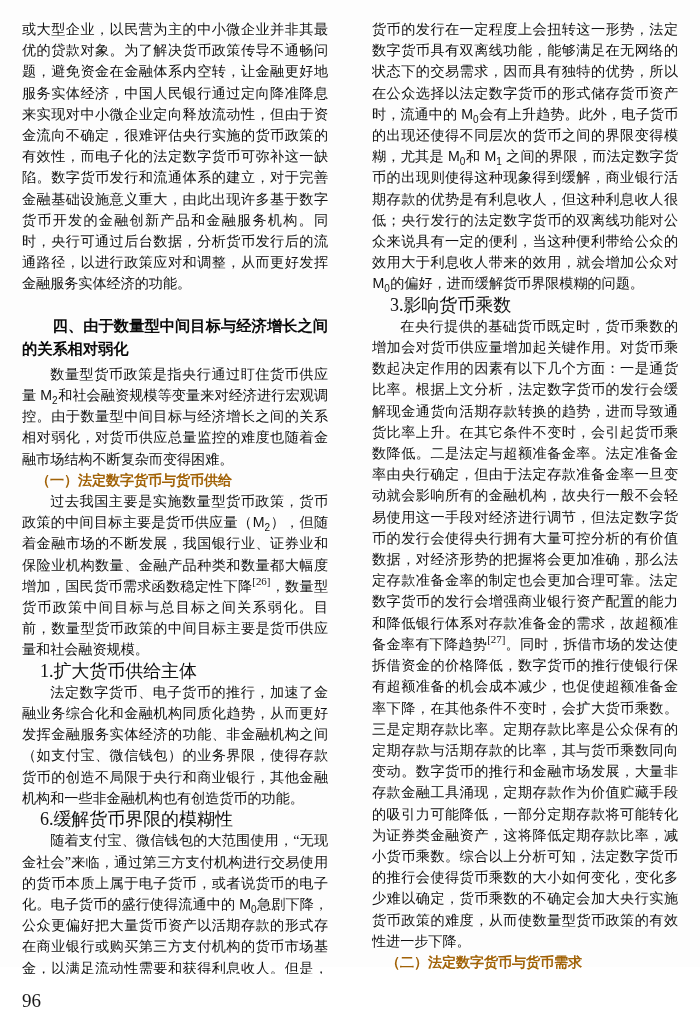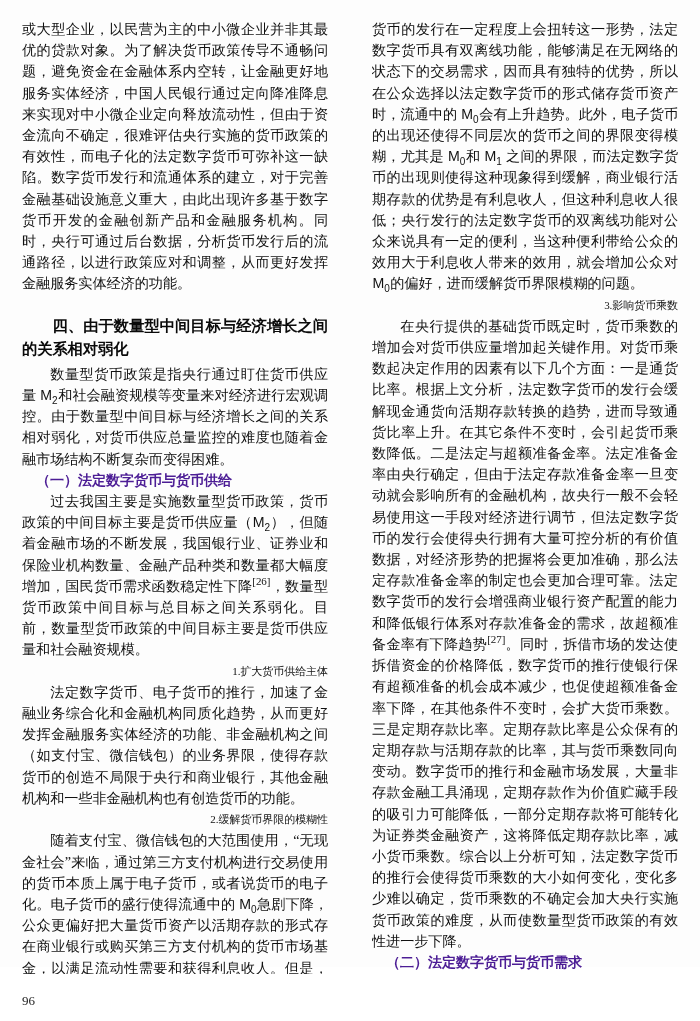--- a/index.html
+++ b/index.html
@@ -70,32 +70,31 @@
     color: #0a0a0a;
   }
   h3.sub-heading {
     margin: 0;
     font-family: "Liberation Sans", "DejaVu Sans", sans-serif;
     font-weight: bold;
     font-size: 14.1px;
     line-height: 21.2px;
     text-indent: 1em;
     letter-spacing: -0.1px;
-    color: #4c1d95;
+    color: #a16207;
   }
   h4.num-heading {
     margin: 0;
     font-family: "Liberation Serif", "DejaVu Serif", serif;
     font-weight: normal;
-    font-size: 11px;
+    font-size: 18px;
     line-height: 21.2px;
     text-indent: 1em;
     letter-spacing: -0.05px;
     color: #111111;
-    text-align: right;
   }
   .sup {
     font-size: 11px;
     vertical-align: super;
     line-height: 0;
   }
   .sub {
     font-size: 10px;
     vertical-align: sub;
     line-height: 0;
@@ -103,21 +102,21 @@
   .mvar {
     font-family: Liberation Sans, sans-serif;
     font-style: normal;
     padding: 0 0.5px;
   }
   .folio {
     position: absolute;
     left: 22px;
     top: 992px;
     font-family: "Liberation Serif", "DejaVu Serif", serif;
-    font-size: 13px;
+    font-size: 19px;
     line-height: 18px;
     color: #1a1a1a;
   }
 </style>
 </head>
 <body>
 
 <div class="page">
 
   <div class="columns">
@@ -131,21 +130,21 @@
       <p class="body indent">数量型货币政策是指央行通过盯住货币供应量 <span class="mvar">M<span class="sub">2</span></span>和社会融资规模等变量来对经济进行宏观调控。由于数量型中间目标与经济增长之间的关系相对弱化，对货币供应总量监控的难度也随着金融市场结构不断复杂而变得困难。</p>
 
       <h3 class="sub-heading">（一）法定数字货币与货币供给</h3>
 
       <p class="body indent">过去我国主要是实施数量型货币政策，货币政策的中间目标主要是货币供应量（<span class="mvar">M<span class="sub">2</span></span>），但随着金融市场的不断发展，我国银行业、证券业和保险业机构数量、金融产品种类和数量都大幅度增加，国民货币需求函数稳定性下降<span class="sup">[26]</span>，数量型货币政策中间目标与总目标之间关系弱化。目前，数量型货币政策的中间目标主要是货币供应量和社会融资规模。</p>
 
       <h4 class="num-heading">1.扩大货币供给主体</h4>
 
       <p class="body indent">法定数字货币、电子货币的推行，加速了金融业务综合化和金融机构同质化趋势，从而更好发挥金融服务实体经济的功能、非金融机构之间（如支付宝、微信钱包）的业务界限，使得存款货币的创造不局限于央行和商业银行，其他金融机构和一些非金融机构也有创造货币的功能。</p>
 
-      <h4 class="num-heading">2.缓解货币界限的模糊性</h4>
+      <h4 class="num-heading">6.缓解货币界限的模糊性</h4>
 
       <p class="body indent">随着支付宝、微信钱包的大范围使用，“无现金社会”来临，通过第三方支付机构进行交易使用的货币本质上属于电子货币，或者说货币的电子化。电子货币的盛行使得流通中的 <span class="mvar">M<span class="sub">0</span></span>急剧下降，公众更偏好把大量货币资产以活期存款的形式存在商业银行或购买第三方支付机构的货币市场基金，以满足流动性需要和获得利息收人。但是，法定数字</p>
 
     </div>
 
     <div class="col">
 
       <p class="body cont">货币的发行在一定程度上会扭转这一形势，法定数字货币具有双离线功能，能够满足在无网络的状态下的交易需求，因而具有独特的优势，所以在公众选择以法定数字货币的形式储存货币资产时，流通中的 <span class="mvar">M<span class="sub">0</span></span>会有上升趋势。此外，电子货币的出现还使得不同层次的货币之间的界限变得模糊，尤其是 <span class="mvar">M<span class="sub">0</span></span>和 <span class="mvar">M<span class="sub">1</span></span> 之间的界限，而法定数字货币的出现则使得这种现象得到缓解，商业银行活期存款的优势是有利息收人，但这种利息收人很低；央行发行的法定数字货币的双离线功能对公众来说具有一定的便利，当这种便利带给公众的效用大于利息收人带来的效用，就会增加公众对 <span class="mvar">M<span class="sub">0</span></span>的偏好，进而缓解货币界限模糊的问题。</p>
 
       <h4 class="num-heading">3.影响货币乘数</h4>

